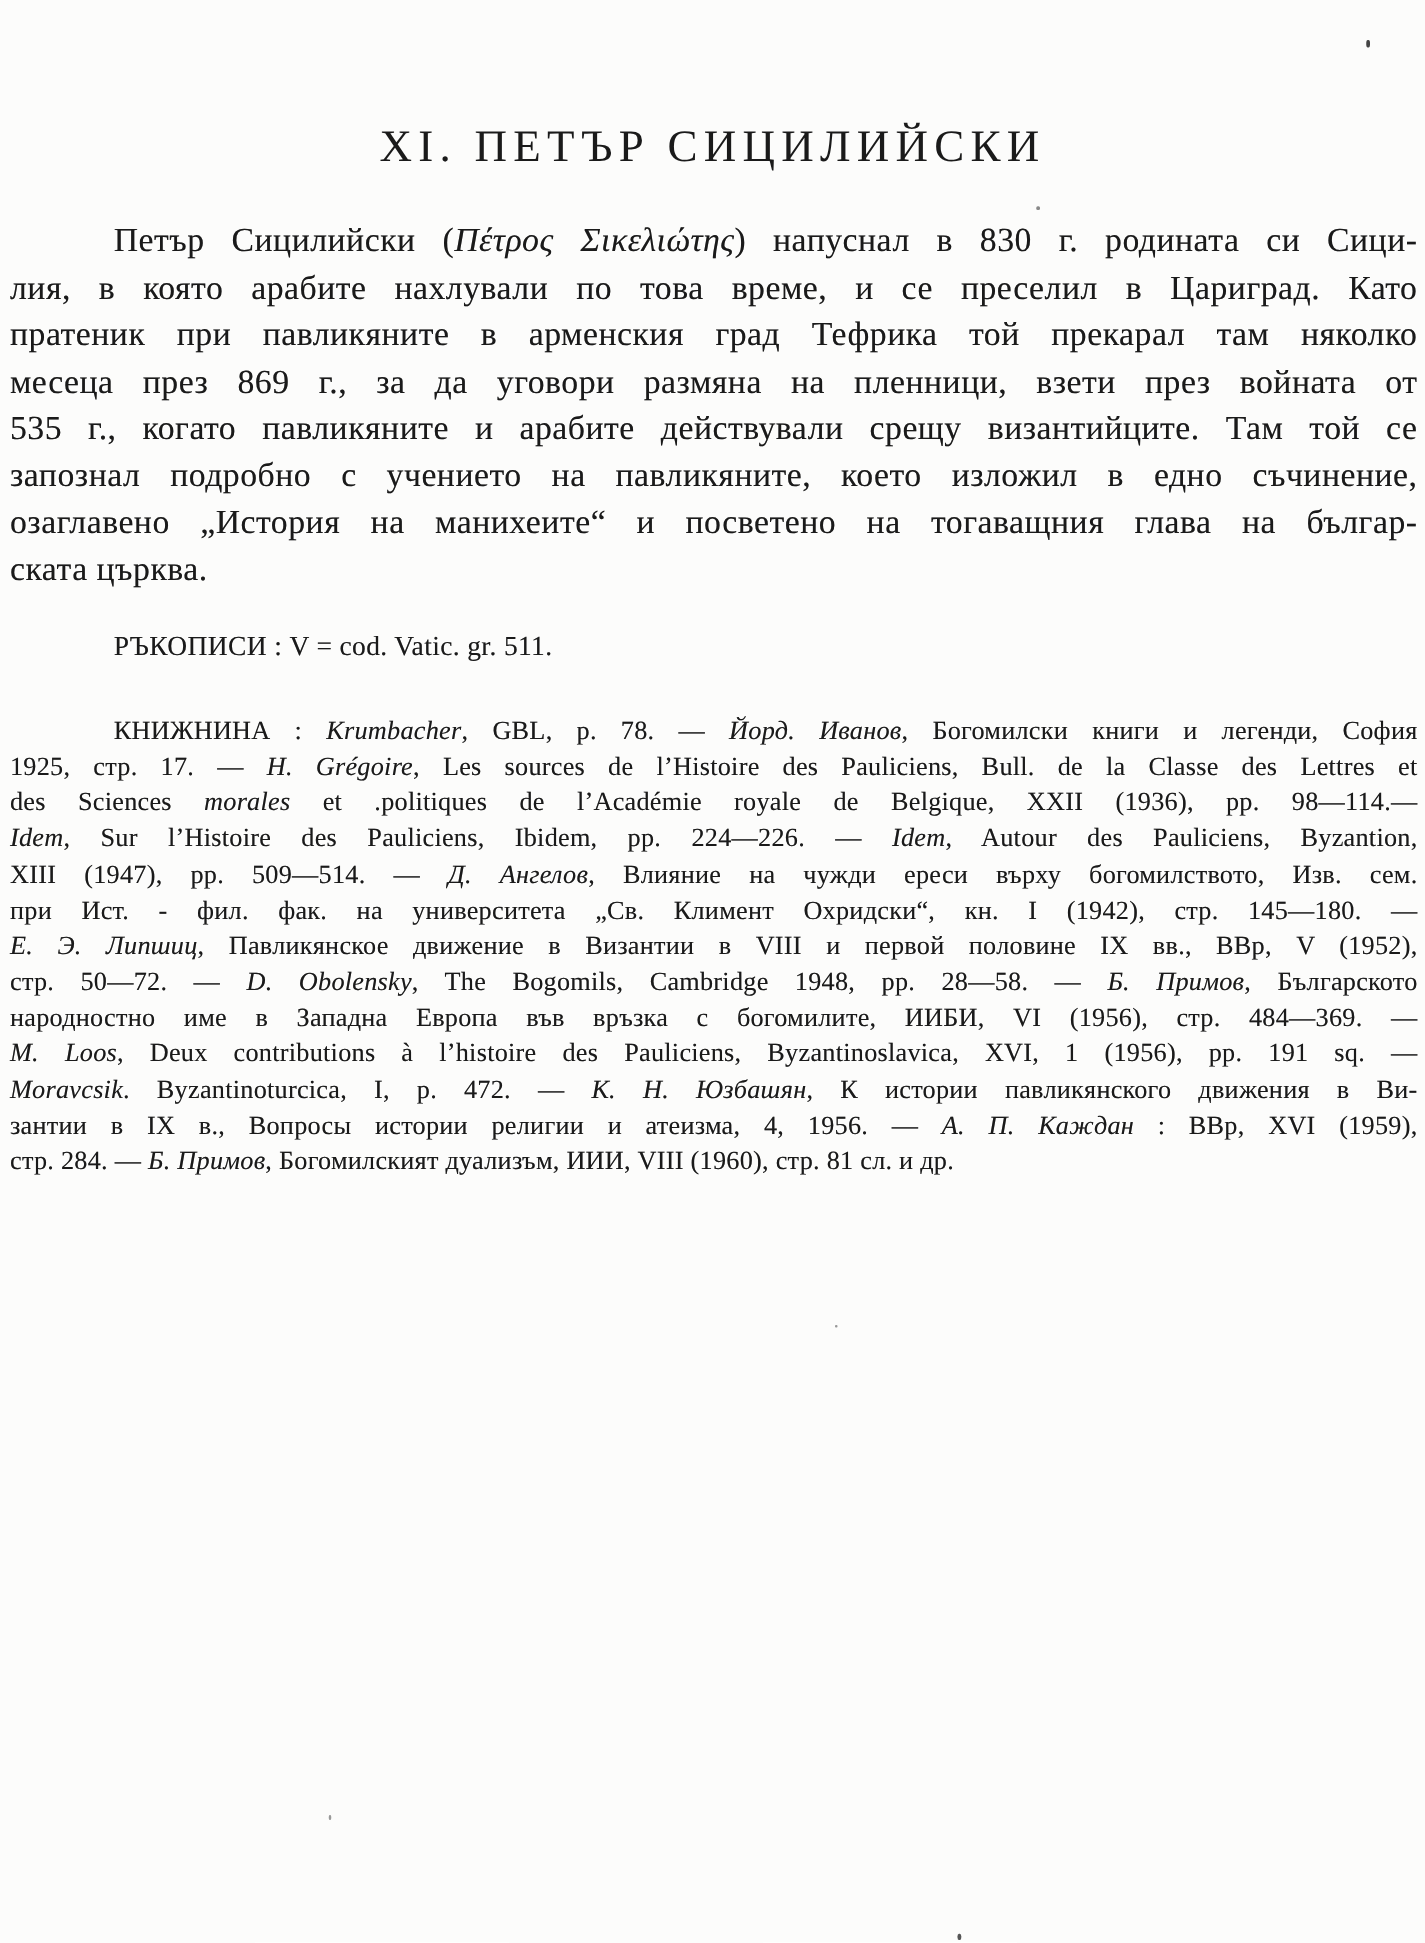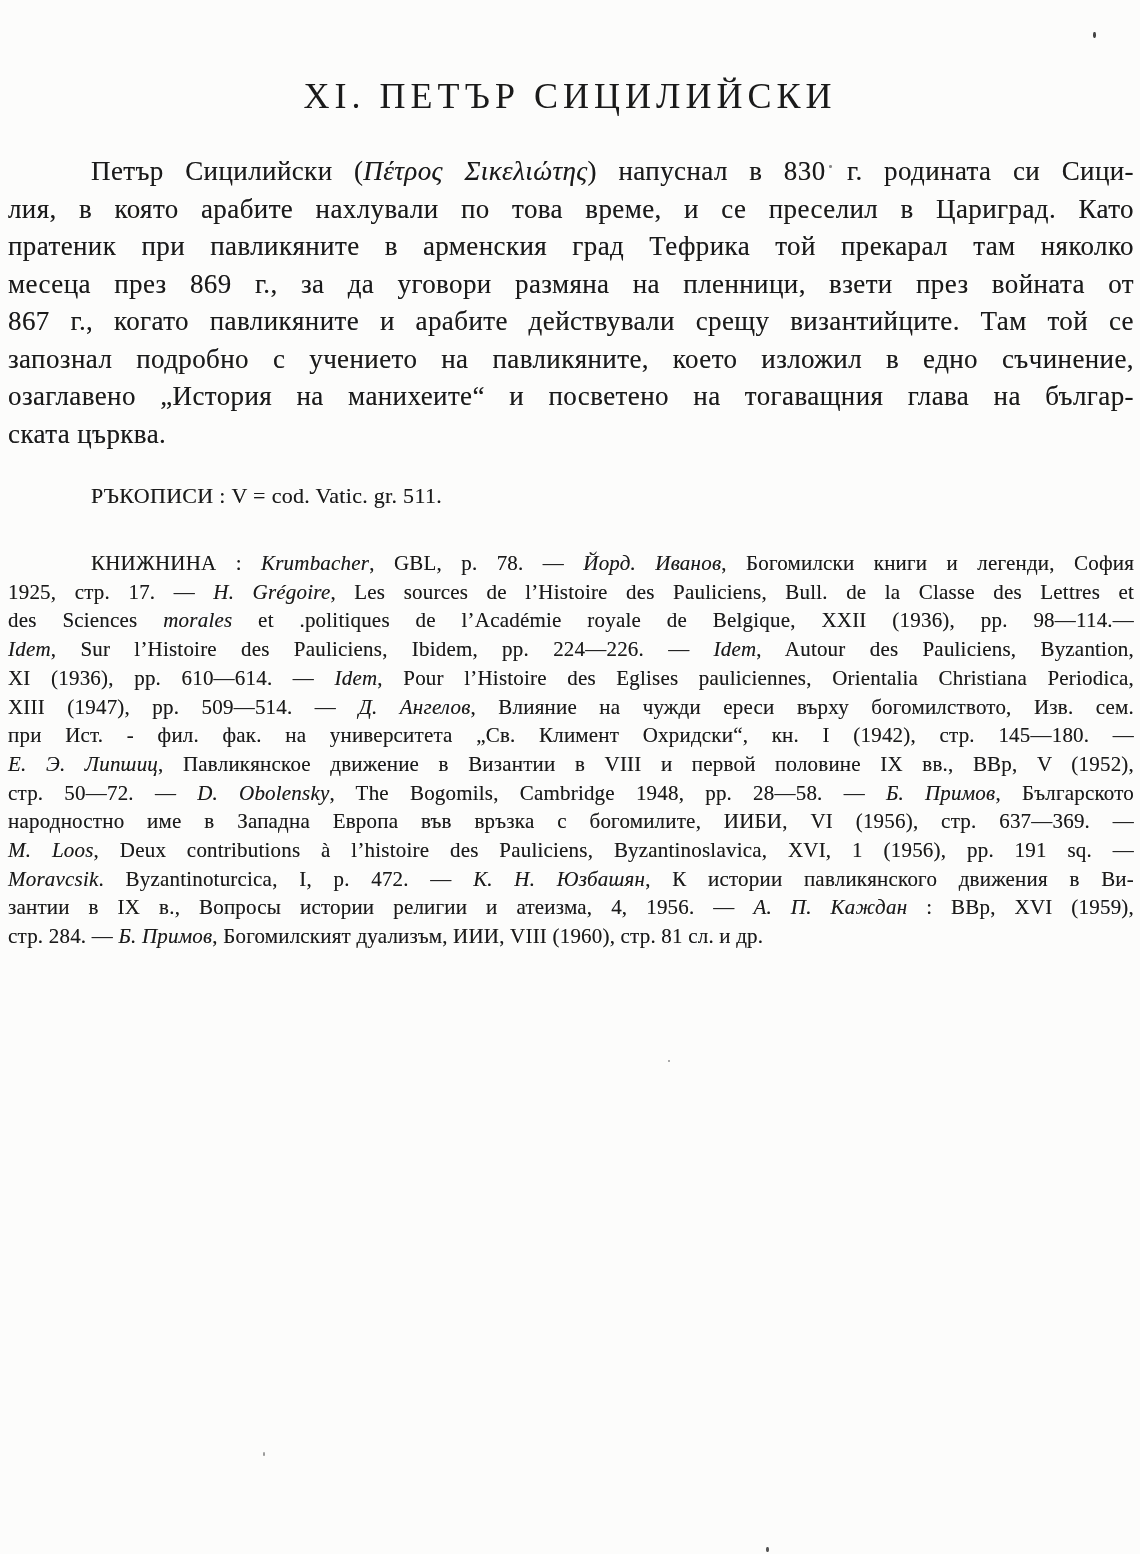--- a/index.html
+++ b/index.html
@@ -8,21 +8,21 @@
     position: relative;
     width: 1140px;
     height: 1554px;
     background: var(--paper, #fcfcfb);
     color: var(--ink, #1a1a1a);
     font-family: "Liberation Serif", "DejaVu Serif", serif;
     overflow: hidden;
   }
   .title {
     margin: 0;
-    padding-top: 75px;
+    padding-top: 96px;
     text-align: center;
     font-size: 36px;
     font-weight: normal;
     letter-spacing: 5px;
     line-height: 42px;
     white-space: nowrap;
   }
   .para { margin: 0 6px 0 8px; }
   .body  {
     margin-top: 36px;
@@ -54,42 +54,41 @@
 
 <div class="page">
 
   <h1 class="title">XI. ПЕТЪР СИЦИЛИЙСКИ</h1>
 
   <div class="para body">
       <div class="line indent"><span>Петър Сицилийски (</span><span class="it">Πέτρος Σικελιώτης</span><span>) напуснал в 830 г. родината си Сици-</span></div>
       <div class="line"><span>лия, в която арабите нахлували по това време, и се преселил в Цариград. Като</span></div>
       <div class="line"><span>пратеник при павликяните в арменския град Тефрика той прекарал там няколко</span></div>
       <div class="line"><span>месеца през 869 г., за да уговори размяна на пленници, взети през войната от</span></div>
-      <div class="line"><span>867 г., когато павликяните и арабите действували срещу византийците. Там той се</span></div>
+      <div class="line"><span>535 г., когато павликяните и арабите действували срещу византийците. Там той се</span></div>
       <div class="line"><span>запознал подробно с учението на павликяните, което изложил в едно съчинение,</span></div>
       <div class="line"><span>озаглавено „История на манихеите“ и посветено на тогаващния глава на българ-</span></div>
       <div class="line last"><span>ската църква.</span></div>
     </div>
 
   <div class="para meta meta-manuscripts">
       <div class="line indent last"><span>РЪКОПИСИ : V = cod. Vatic. gr. 511.</span></div>
     </div>
 
 
   <div class="para biblio">
       <div class="line indent"><span>КНИЖНИНА : </span><span class="it">Krumbacher</span><span>, GBL, p. 78. — </span><span class="it">Йорд. Иванов</span><span>, Богомилски книги и легенди, София</span></div>
       <div class="line"><span>1925, стр. 17. — </span><span class="it">H. Grégoire</span><span>, Les sources de l’Histoire des Pauliciens, Bull. de la Classe des Lettres et</span></div>
       <div class="line"><span>des Sciences </span><span class="it">morales</span><span> et .politiques de l’Académie royale de Belgique, XXII (1936), pp. 98—114.—</span></div>
       <div class="line"><span class="it">Idem</span><span>, Sur l’Histoire des Pauliciens, Ibidem, pp. 224—226. — </span><span class="it">Idem</span><span>, Autour des Pauliciens, Byzantion,</span></div>
-      <div class="line"><span>XI (1936), pp. 610—614. — </span><span class="it">Idem</span><span>, Pour l’Histoire des Eglises pauliciennes, Orientalia Christiana Periodica,</span></div>
       <div class="line"><span>XIII (1947), pp. 509—514. — </span><span class="it">Д. Ангелов</span><span>, Влияние на чужди ереси върху богомилството, Изв. сем.</span></div>
       <div class="line"><span>при Ист. - фил. фак. на университета „Св. Климент Охридски“, кн. I (1942), стр. 145—180. —</span></div>
       <div class="line"><span class="it">Е. Э. Липшиц</span><span>, Павликянское движение в Византии в VIII и первой половине IX вв., ВВр, V (1952),</span></div>
       <div class="line"><span>стр. 50—72. — </span><span class="it">D. Obolensky</span><span>, The Bogomils, Cambridge 1948, pp. 28—58. — </span><span class="it">Б. Примов</span><span>, Българското</span></div>
-      <div class="line"><span>народностно име в Западна Европа във връзка с богомилите, ИИБИ, VI (1956), стр. 637—369. —</span></div>
+      <div class="line"><span>народностно име в Западна Европа във връзка с богомилите, ИИБИ, VI (1956), стр. 484—369. —</span></div>
       <div class="line"><span class="it">M. Loos</span><span>, Deux contributions à l’histoire des Pauliciens, Byzantinoslavica, XVI, 1 (1956), pp. 191 sq. —</span></div>
       <div class="line"><span class="it">Moravcsik</span><span>. Byzantinoturcica, I, p. 472. — </span><span class="it">К. Н. Юзбашян</span><span>, К истории павликянского движения в Ви-</span></div>
       <div class="line"><span>зантии в IX в., Вопросы истории религии и атеизма, 4, 1956. — </span><span class="it">А. П. Каждан</span><span> : ВВр, XVI (1959),</span></div>
       <div class="line last"><span>стр. 284. — </span><span class="it">Б. Примов</span><span>, Богомилският дуализъм, ИИИ, VIII (1960), стр. 81 сл. и др.</span></div>
     </div>
 
   <div class="speck" style="left:1093px; top:32px;  width:3px; height:6px; background:#444;"></div>
   <div class="speck" style="left:829px;  top:165px; width:3px; height:3px; background:#888;"></div>
   <div class="speck" style="left:668px;  top:1060px;width:2px; height:2px; background:#999;"></div>
   <div class="speck" style="left:263px;  top:1452px;width:2px; height:4px; background:#999;"></div>

